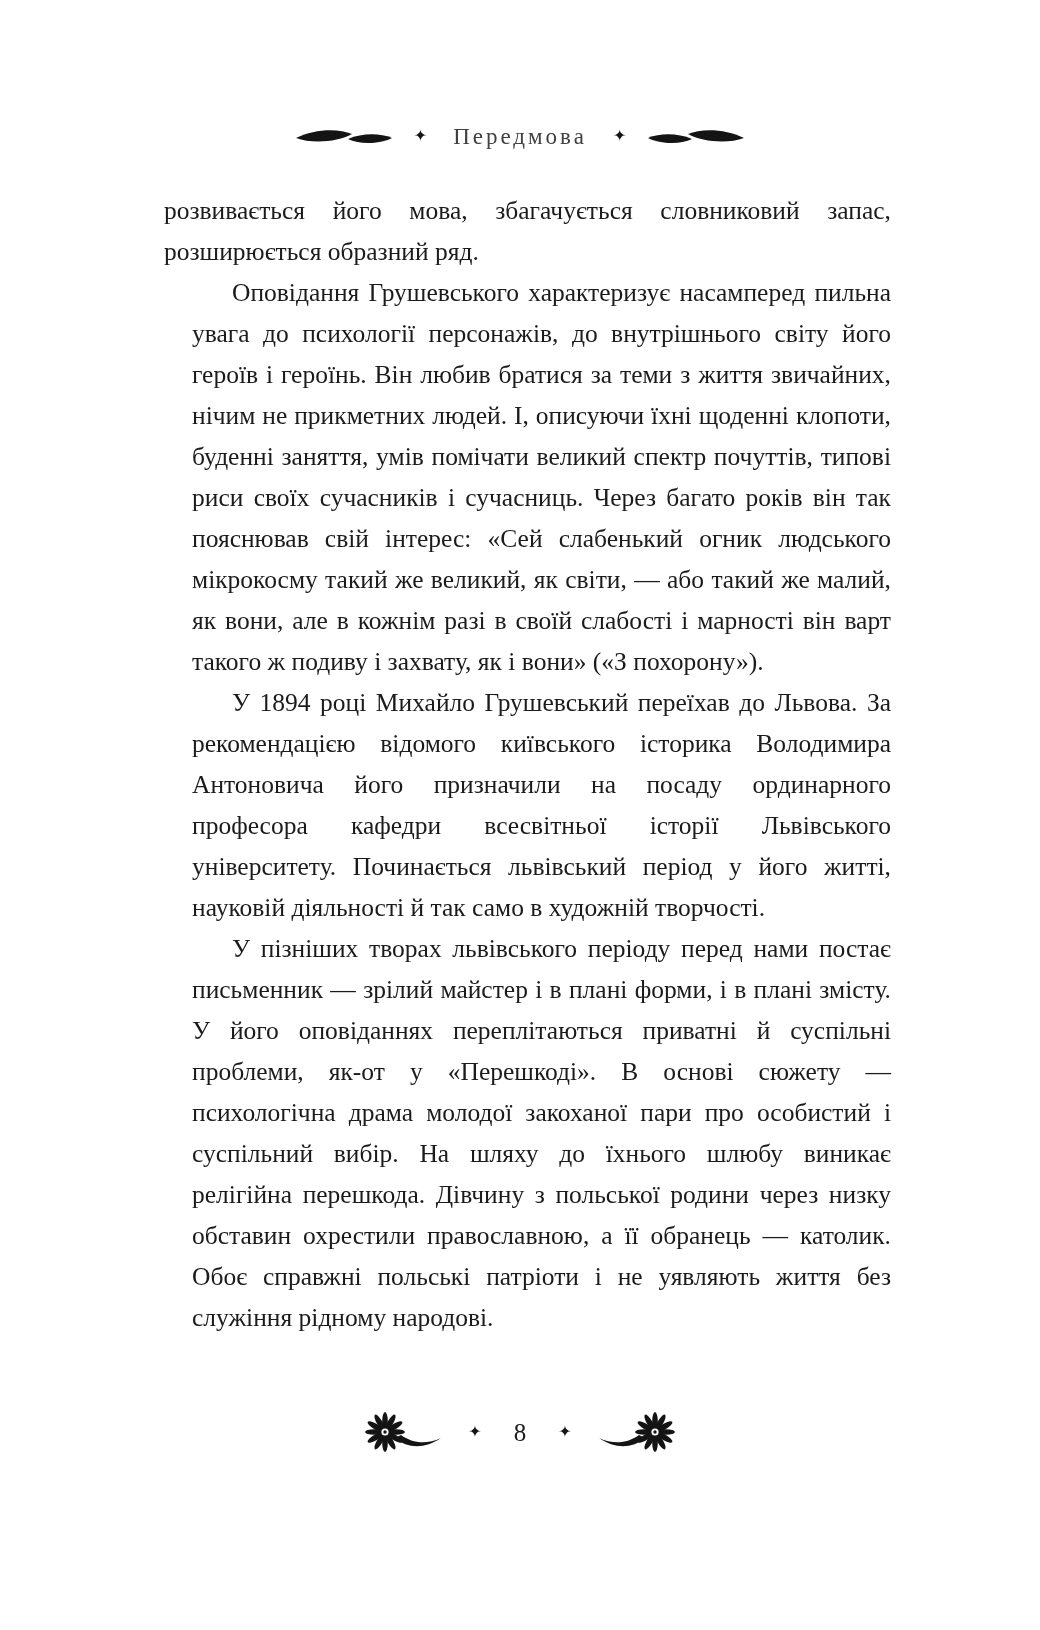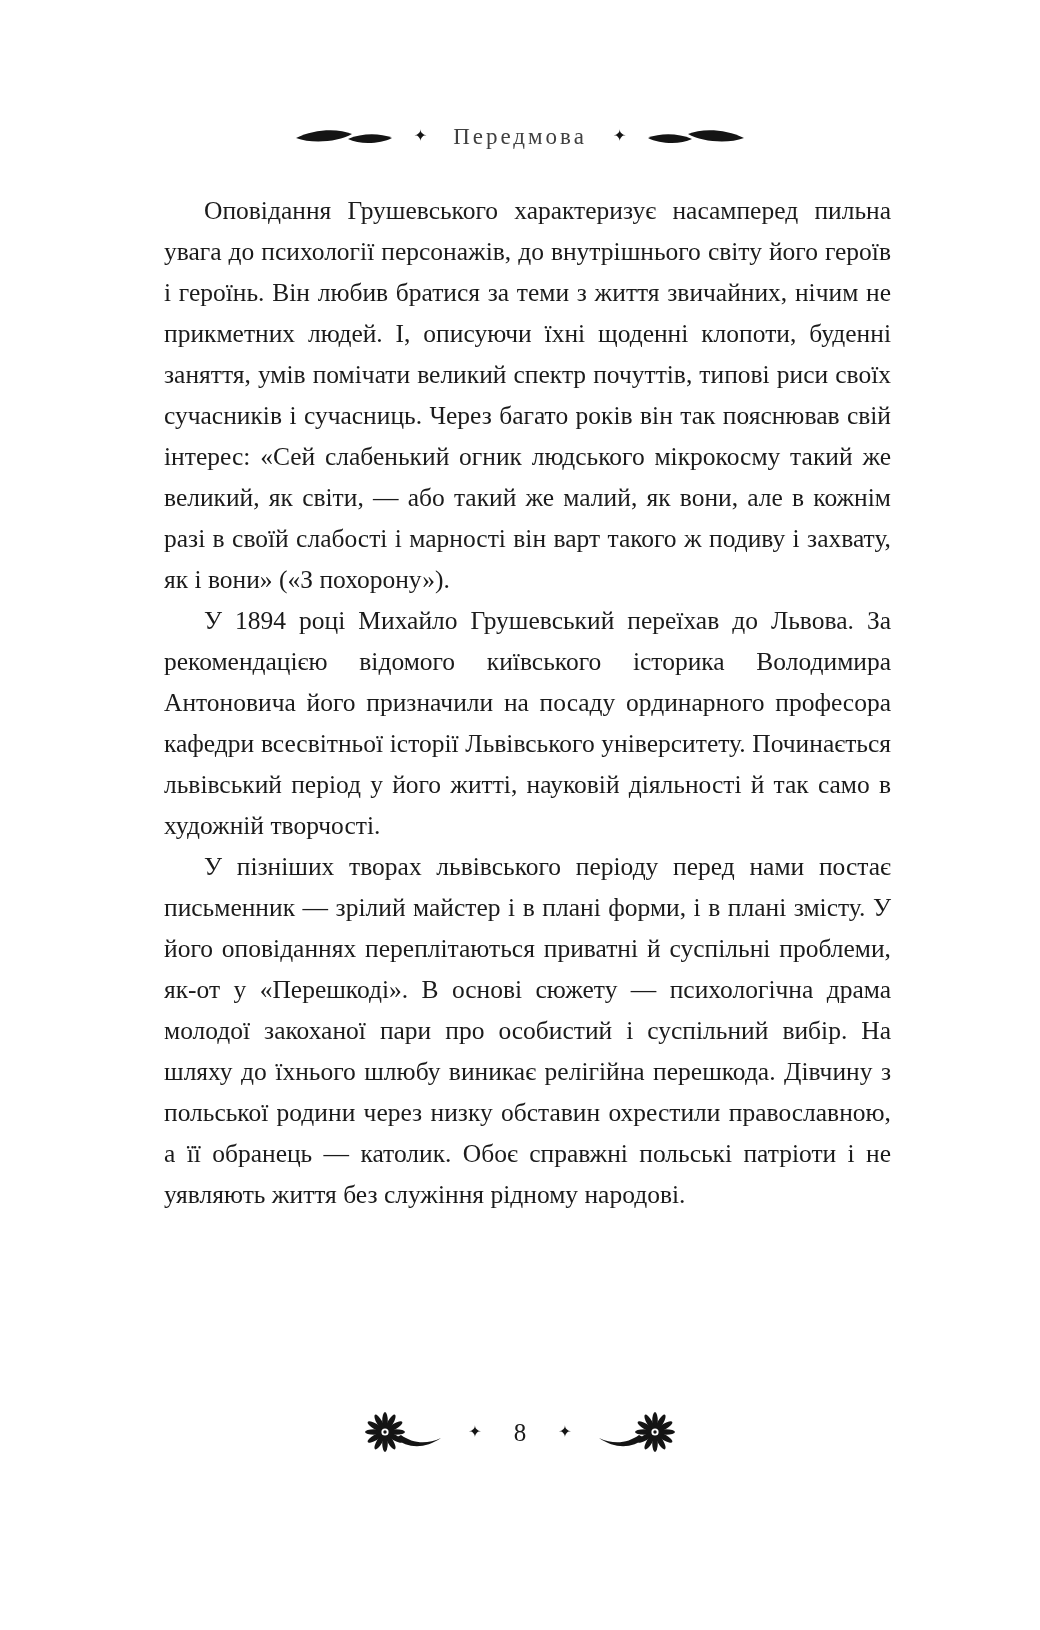--- a/index.html
+++ b/index.html
@@ -47,21 +47,21 @@
     position: absolute;
     top: 190px;
     left: 164px;
     width: 727px;
     font-size: 25.5px;
     line-height: 41px;
     text-align: justify;
     color: #1b1b1b;
   }
   .content p { margin: 0; }
-  .content p.indent { text-indent: 40px; }
+  .content p.indent { text-indent: 40px; margin-left: 28px; }
   
   .footer {
     position: absolute;
     top: 1412px;
     left: 0;
     width: 100%;
     display: flex;
     align-items: center;
     justify-content: center;
     gap: 26px;
@@ -95,20 +95,21 @@
       <svg width="100" height="22" viewBox="0 0 100 22" aria-hidden="true">
         <g fill="#141414">
           <path d="M2 12 C 20 3, 44 2, 58 8 C 44 16, 18 18, 2 12 Z"></path>
           <path d="M54 13 C 68 7, 86 7, 98 12 C 86 18, 66 19, 54 13 Z"></path>
         </g>
       </svg>
     </span>
   </div>
 
   <div class="content">
+    <p>розвивається його мова, збагачується словниковий запас, розширюється образний ряд.</p>
     <p class="indent">Оповідання Грушевського характеризує насамперед пильна увага до психології персонажів, до внутрішнього світу його героїв і героїнь. Він любив братися за теми з життя звичайних, нічим не прикметних людей. І, описуючи їхні щоденні клопоти, буденні заняття, умів помічати великий спектр почуттів, типові риси своїх сучасників і сучасниць. Через багато років він так пояснював свій інтерес: «Сей слабенький огник людського мікрокосму такий же великий, як світи, — або такий же малий, як вони, але в кожнім разі в своїй слабості і марності він варт такого ж подиву і захвату, як і вони» («З похорону»).</p>
     <p class="indent">У 1894 році Михайло Грушевський переїхав до Львова. За рекомендацією відомого київського історика Володимира Антоновича його призначили на посаду ординарного професора кафедри всесвітньої історії Львівського університету. Починається львівський період у його житті, науковій діяльності й так само в художній творчості.</p>
     <p class="indent">У пізніших творах львівського періоду перед нами постає письменник — зрілий майстер і в плані форми, і в плані змісту. У його оповіданнях переплітаються приватні й суспільні проблеми, як-от у «Перешкоді». В основі сюжету — психологічна драма молодої закоханої пари про особистий і суспільний вибір. На шляху до їхнього шлюбу виникає релігійна перешкода. Дівчину з польської родини через низку обставин охрестили православною, а її обранець — католик. Обоє справжні польські патріоти і не уявляють життя без служіння рідному народові.</p>
   </div>
 
   <div class="footer">
     <span class="flourish">
       <svg width="78" height="42" viewBox="0 0 78 42" aria-hidden="true">
         <g fill="#141414">
           <ellipse cx="21" cy="9" rx="2.8" ry="9" transform="rotate(0 21 20)"></ellipse>

